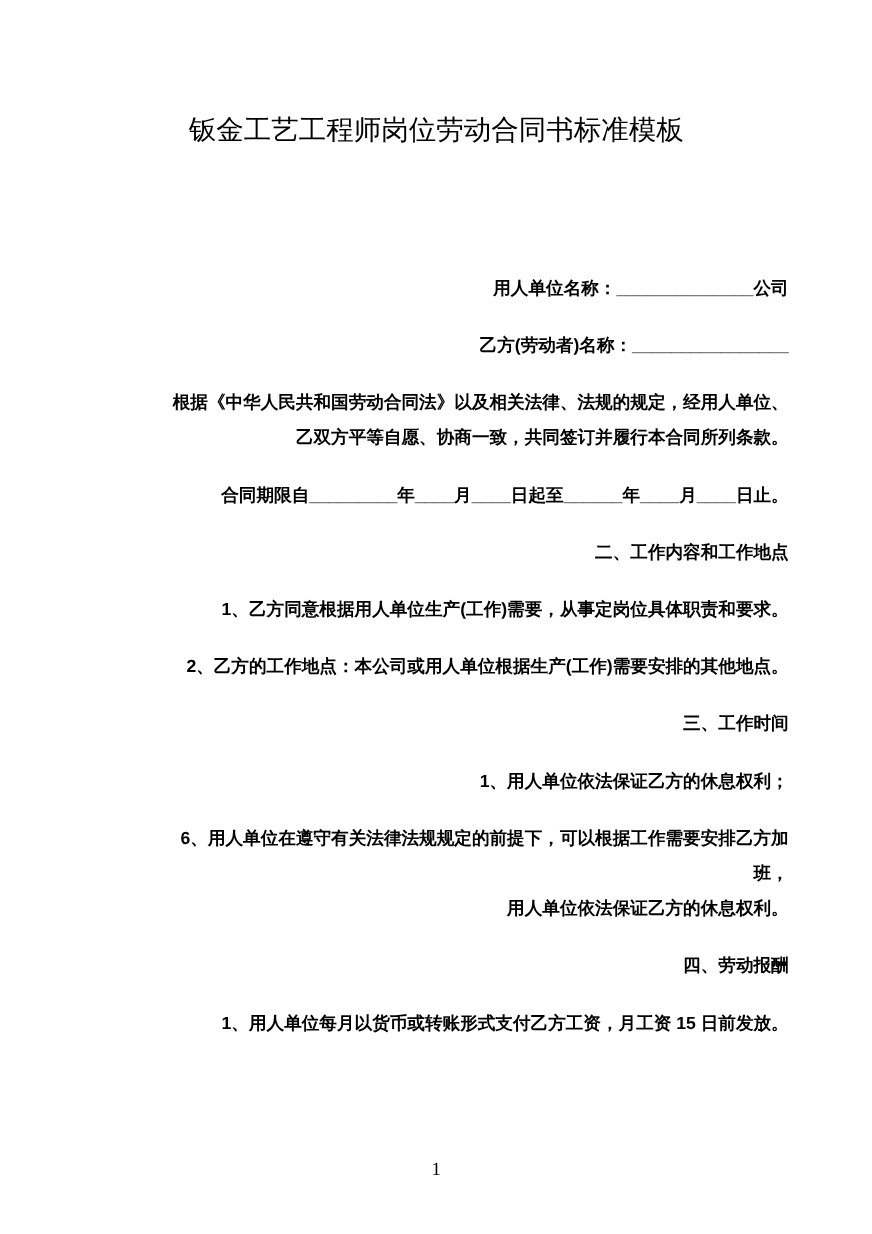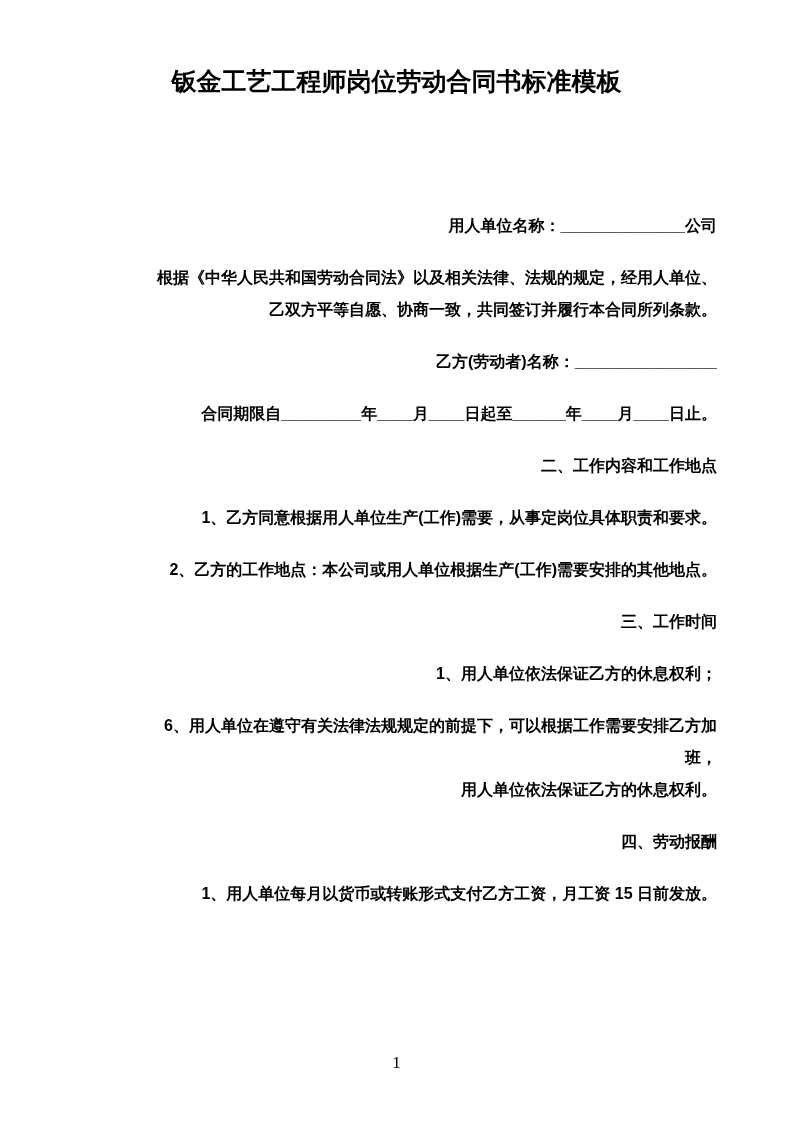--- a/index.html
+++ b/index.html
@@ -11,25 +11,25 @@
       position: relative;
       width: 793px;
       height: 1122px;
       background: #ffffff;
       color: #000000;
       font-family: "Liberation Sans", "DejaVu Sans", sans-serif;
       overflow: hidden;
     }
     .doc-title {
       margin: 0;
-      padding-top: 63px;
+      padding-top: 100px;
       text-align: center;
       font-size: 25px;
       line-height: 36px;
-      font-weight: 700;
+      font-weight: 400;
       letter-spacing: 0;
     }
     .content {
       padding: 111px 76px 0 94px;
     }
     .para {
       margin: 0 0 20px 0;
       font-size: 16px;
       line-height: 32px;
       font-weight: 600;
@@ -63,26 +63,26 @@
 
   <h1 class="doc-title">钣金工艺工程师岗位劳动合同书标准模板</h1>
 
   <div class="content">
 
     <div class="para">
       <div class="line first">用人单位名称：______________公司</div>
     </div>
 
     <div class="para">
-      <div class="line first">根据《中华人民共和国劳动合同法》以及相关法律、法规的规定，经用人单位、</div>
-      <div class="line cont">乙双方平等自愿、协商一致，共同签订并履行本合同所列条款。</div>
+      <div class="line first">乙方(劳动者)名称：________________</div>
     </div>
 
     <div class="para">
-      <div class="line first">乙方(劳动者)名称：________________</div>
+      <div class="line first">根据《中华人民共和国劳动合同法》以及相关法律、法规的规定，经用人单位、</div>
+      <div class="line cont">乙双方平等自愿、协商一致，共同签订并履行本合同所列条款。</div>
     </div>
 
 
     <div class="para">
       <div class="line first">合同期限自_________年____月____日起至______年____月____日止。</div>
     </div>
 
     <div class="para">
       <div class="line first">二、工作内容和工作地点</div>
     </div>

